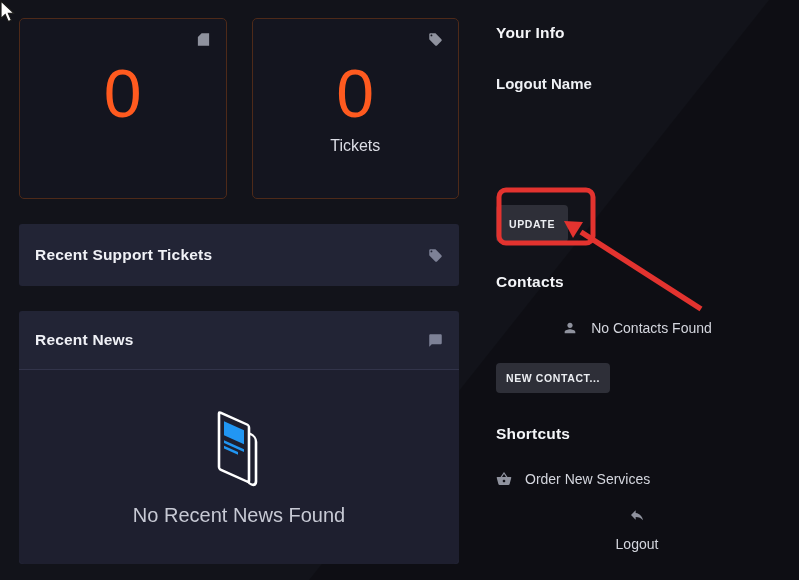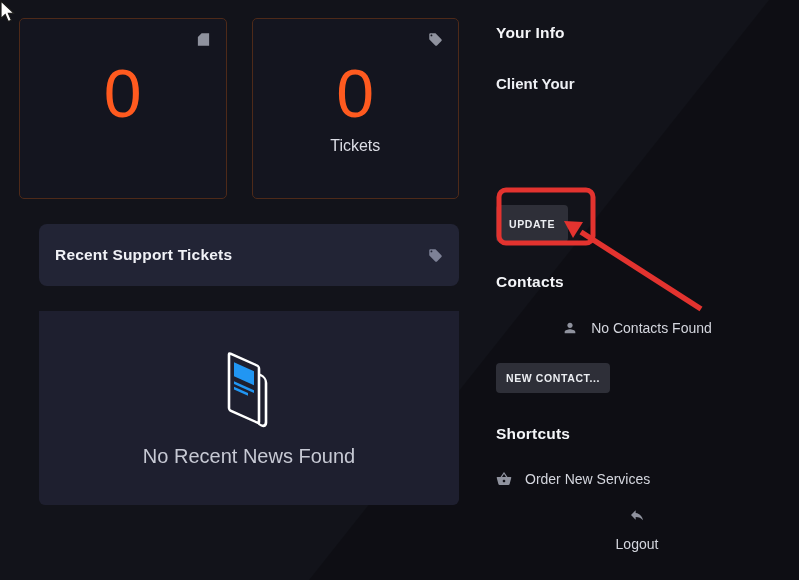--- a/index.html
+++ b/index.html
@@ -43,23 +43,22 @@
   }
   .stat-label {
     text-align:center;
     margin-top:10px;
     font-size:16px;
     color:#dcdde5;
   }
 
   .panel {
     background:#222435;
-    border-radius:8px;
+    border-radius:3px;
     margin-top:25px;
-    margin-left:20px;
   }
   .panel-header {
     height:62px;
     display:flex; align-items:center; justify-content:space-between;
     padding:0 16px;
   }
   .panel.news .panel-header { height:59px; border-bottom:1px solid #32344a; }
   .panel-title {
     font-size:15.5px; font-weight:bold; color:#f0f1f6; letter-spacing:.2px;
   }
@@ -142,20 +141,28 @@
         <span class="panel-title">Recent Support Tickets</span>
         <span class="hdr-icon">
           <svg viewBox="0 0 24 24" width="15" height="15" fill="currentColor">
               <path d="M21.41 11.58l-9-9C12.05 2.22 11.55 2 11 2H4c-1.1 0-2 .9-2 2v7c0 .55.22 1.05.59 1.42l9 9c.36.36.86.58 1.41.58.55 0 1.05-.22 1.41-.59l7-7c.37-.36.59-.86.59-1.41 0-.55-.23-1.06-.59-1.42zM5.5 7C4.67 7 4 6.33 4 5.5S4.67 4 5.5 4 7 4.67 7 5.5 6.33 7 5.5 7z"></path>
             </svg>
         </span>
       </div>
     </div>
 
     <div class="panel news">
+      <div class="panel-header">
+        <span class="panel-title">Recent News</span>
+        <span class="hdr-icon">
+          <svg viewBox="0 0 24 24" width="15" height="15" fill="currentColor">
+              <path d="M20 2H4c-1.1 0-1.99.9-1.99 2L2 22l4-4h14c1.1 0 2-.9 2-2V4c0-1.1-.9-2-2-2z"></path>
+            </svg>
+        </span>
+      </div>
       <div class="news-body">
         <span>
           <svg width="64" height="84" viewBox="0 0 64 84" fill="none">
             <g transform="translate(12,6) skewY(24)" stroke="#ffffff" stroke-width="2.6" stroke-linejoin="round" stroke-linecap="round">
               <rect x="27" y="8" width="10" height="50" rx="5" fill="#1e1f2f"></rect>
               <rect x="0" y="0" width="30" height="57" rx="2" fill="#1e1f2f"></rect>
               <g stroke="none" fill="#2196f3">
                 <rect x="5" y="7" width="20" height="14"></rect>
                 <rect x="5" y="26" width="20" height="2.8"></rect>
                 <rect x="5" y="31.5" width="14" height="2.8"></rect>
@@ -164,21 +171,21 @@
           </svg>
         </span>
         <div class="news-empty-text">No Recent News Found</div>
       </div>
     </div>
 
   </div>
 
   <div class="sidebar">
     <div class="side-heading">Your Info</div>
-    <div class="client-name">Client Your</div>
+    <div class="client-name">Logout Name</div>
 
     <button class="btn update-btn">UPDATE</button>
 
     <div class="side-heading contacts-heading">Contacts</div>
 
     <div class="contact-row">
       <span class="row-icon">
         <svg viewBox="0 0 24 24" width="16" height="16" fill="currentColor">
             <path d="M12 12c2.21 0 4-1.79 4-4s-1.79-4-4-4-4 1.79-4 4 1.79 4 4 4zm0 2c-2.67 0-8 1.34-8 4v2h16v-2c0-2.66-5.33-4-8-4z"></path>
           </svg>

